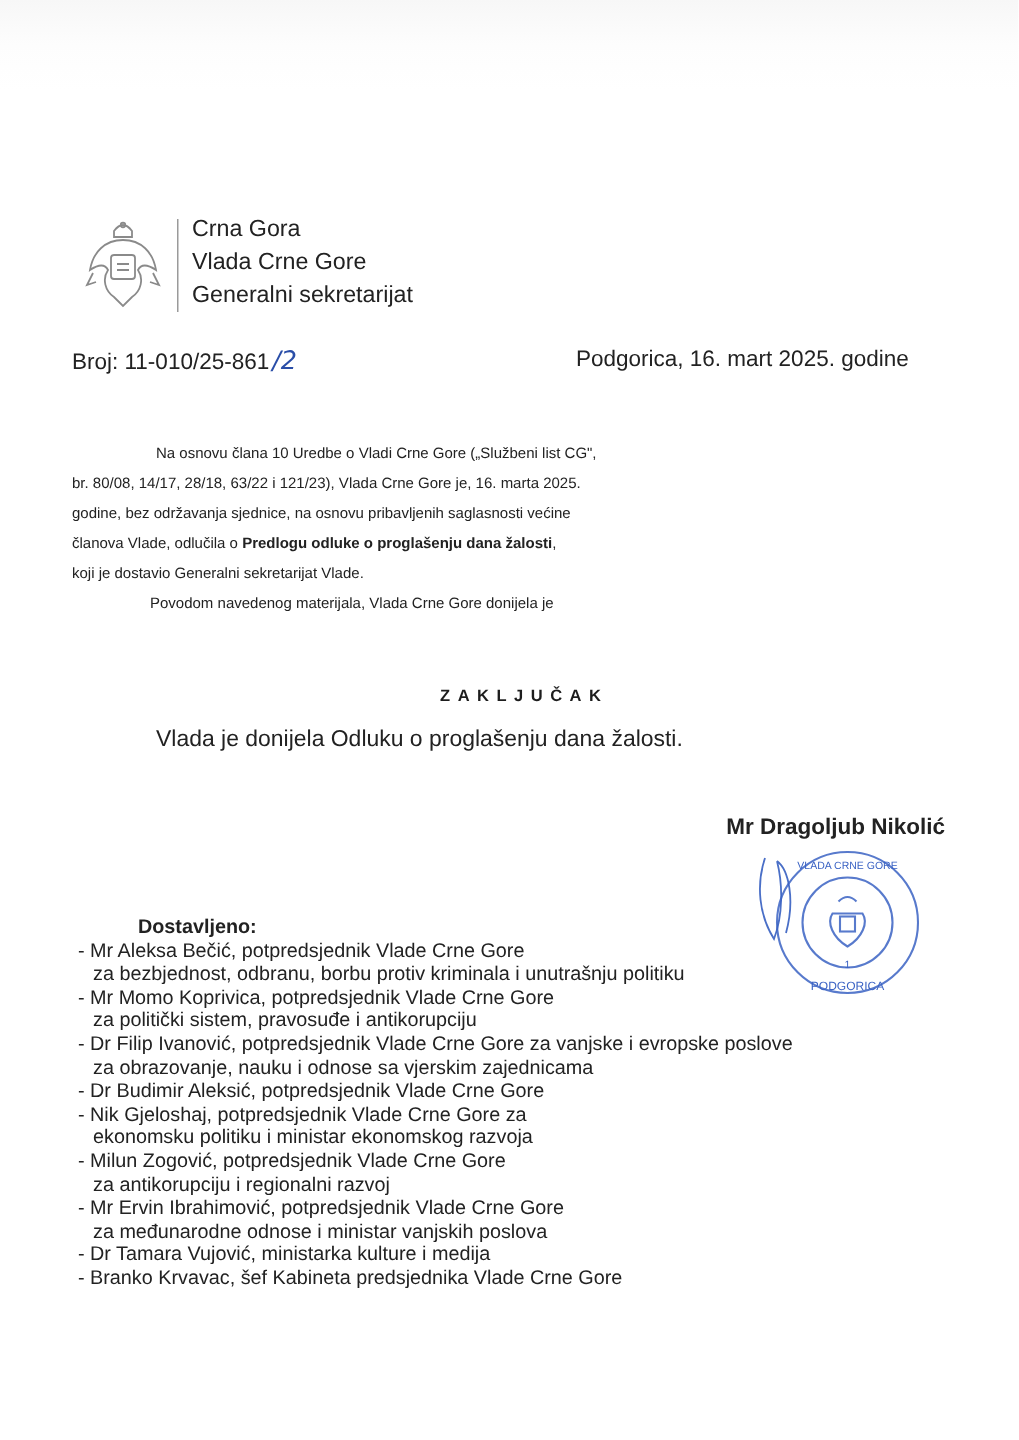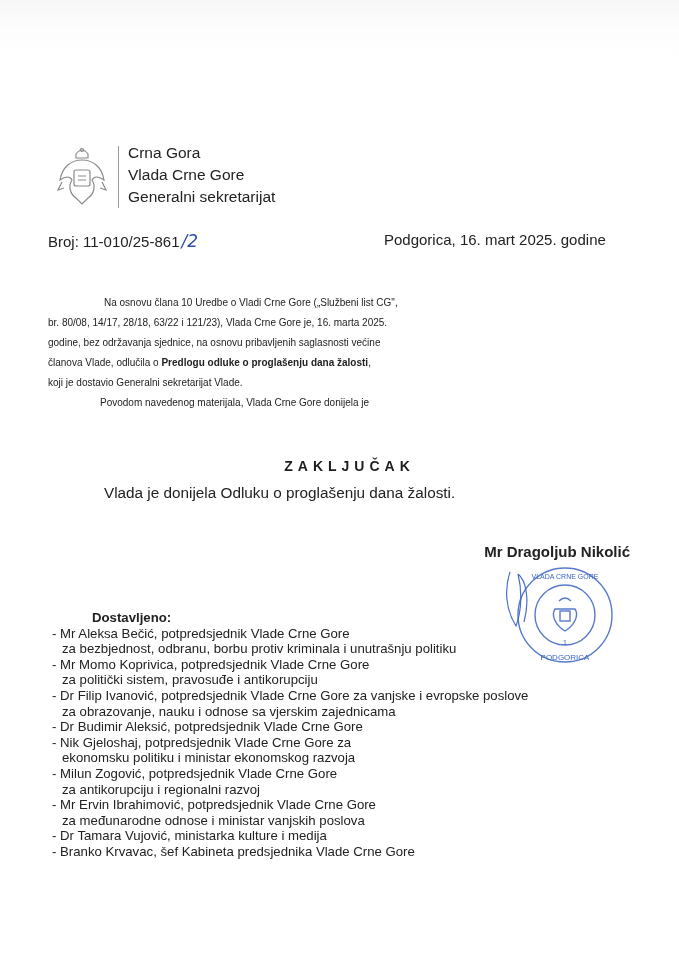--- a/index.html
+++ b/index.html
@@ -8,21 +8,21 @@
     font-family:"Liberation Sans", "DejaVu Sans", sans-serif; color:#1d1d1d;
   }
   .page { position:absolute; inset:0; background:linear-gradient(180deg,#f7f7f7 0px,#fdfdfd 30px,#ffffff 60px); }
   .crest { position:absolute; left:56px; top:146px; width:52px; height:62px; }
   .header-rule { position:absolute; left:118px; top:146px; width:1px; height:62px; background:#9a9a9a; }
   .header-lines { position:absolute; left:128px; top:142px; font-size:15.5px; font-weight:normal; line-height:22px; color:#222; }
   .broj { position:absolute; left:48px; top:231px; font-size:15px; color:#222; }
   .broj .hand { color:#2a4ea8; font-family:"DejaVu Sans", sans-serif; font-style:italic; font-size:17px; margin-left:2px; }
   .date { position:absolute; left:384px; top:231px; font-size:15px; color:#222; }
   .body-text { position:absolute; left:104px; top:293px; width:520px; font-size:10px; line-height:20px; color:#222; }
-  .zak { position:absolute; left:0; right:0; top:458px; text-align:center; font-size:14px; font-weight:bold; letter-spacing:5px; padding-left:20px; }
+  .zak { position:absolute; left:0; right:0; top:458px; text-align:center; font-size:11px; font-weight:bold; letter-spacing:5px; padding-left:20px; }
   .decision { position:absolute; left:104px; top:484px; font-size:15.3px; color:#222; }
   .sig { position:absolute; left:420px; top:542px; width:210px; text-align:right; font-weight:bold; font-size:15px; line-height:19px; color:#222; }
   .stamp { position:absolute; left:515px; top:565px; width:100px; height:100px; }
   .signature { position:absolute; left:500px; top:570px; width:40px; height:60px; }
   .dost { position:absolute; left:52px; top:610px; font-size:13.2px; line-height:15.6px; color:#222; }
   .dost .title { font-weight:bold;padding-left:40px; }
   .dost .item-line { white-space:nowrap; }
   .dost .sub { padding-left:10px; }
 </style>
 </head>

